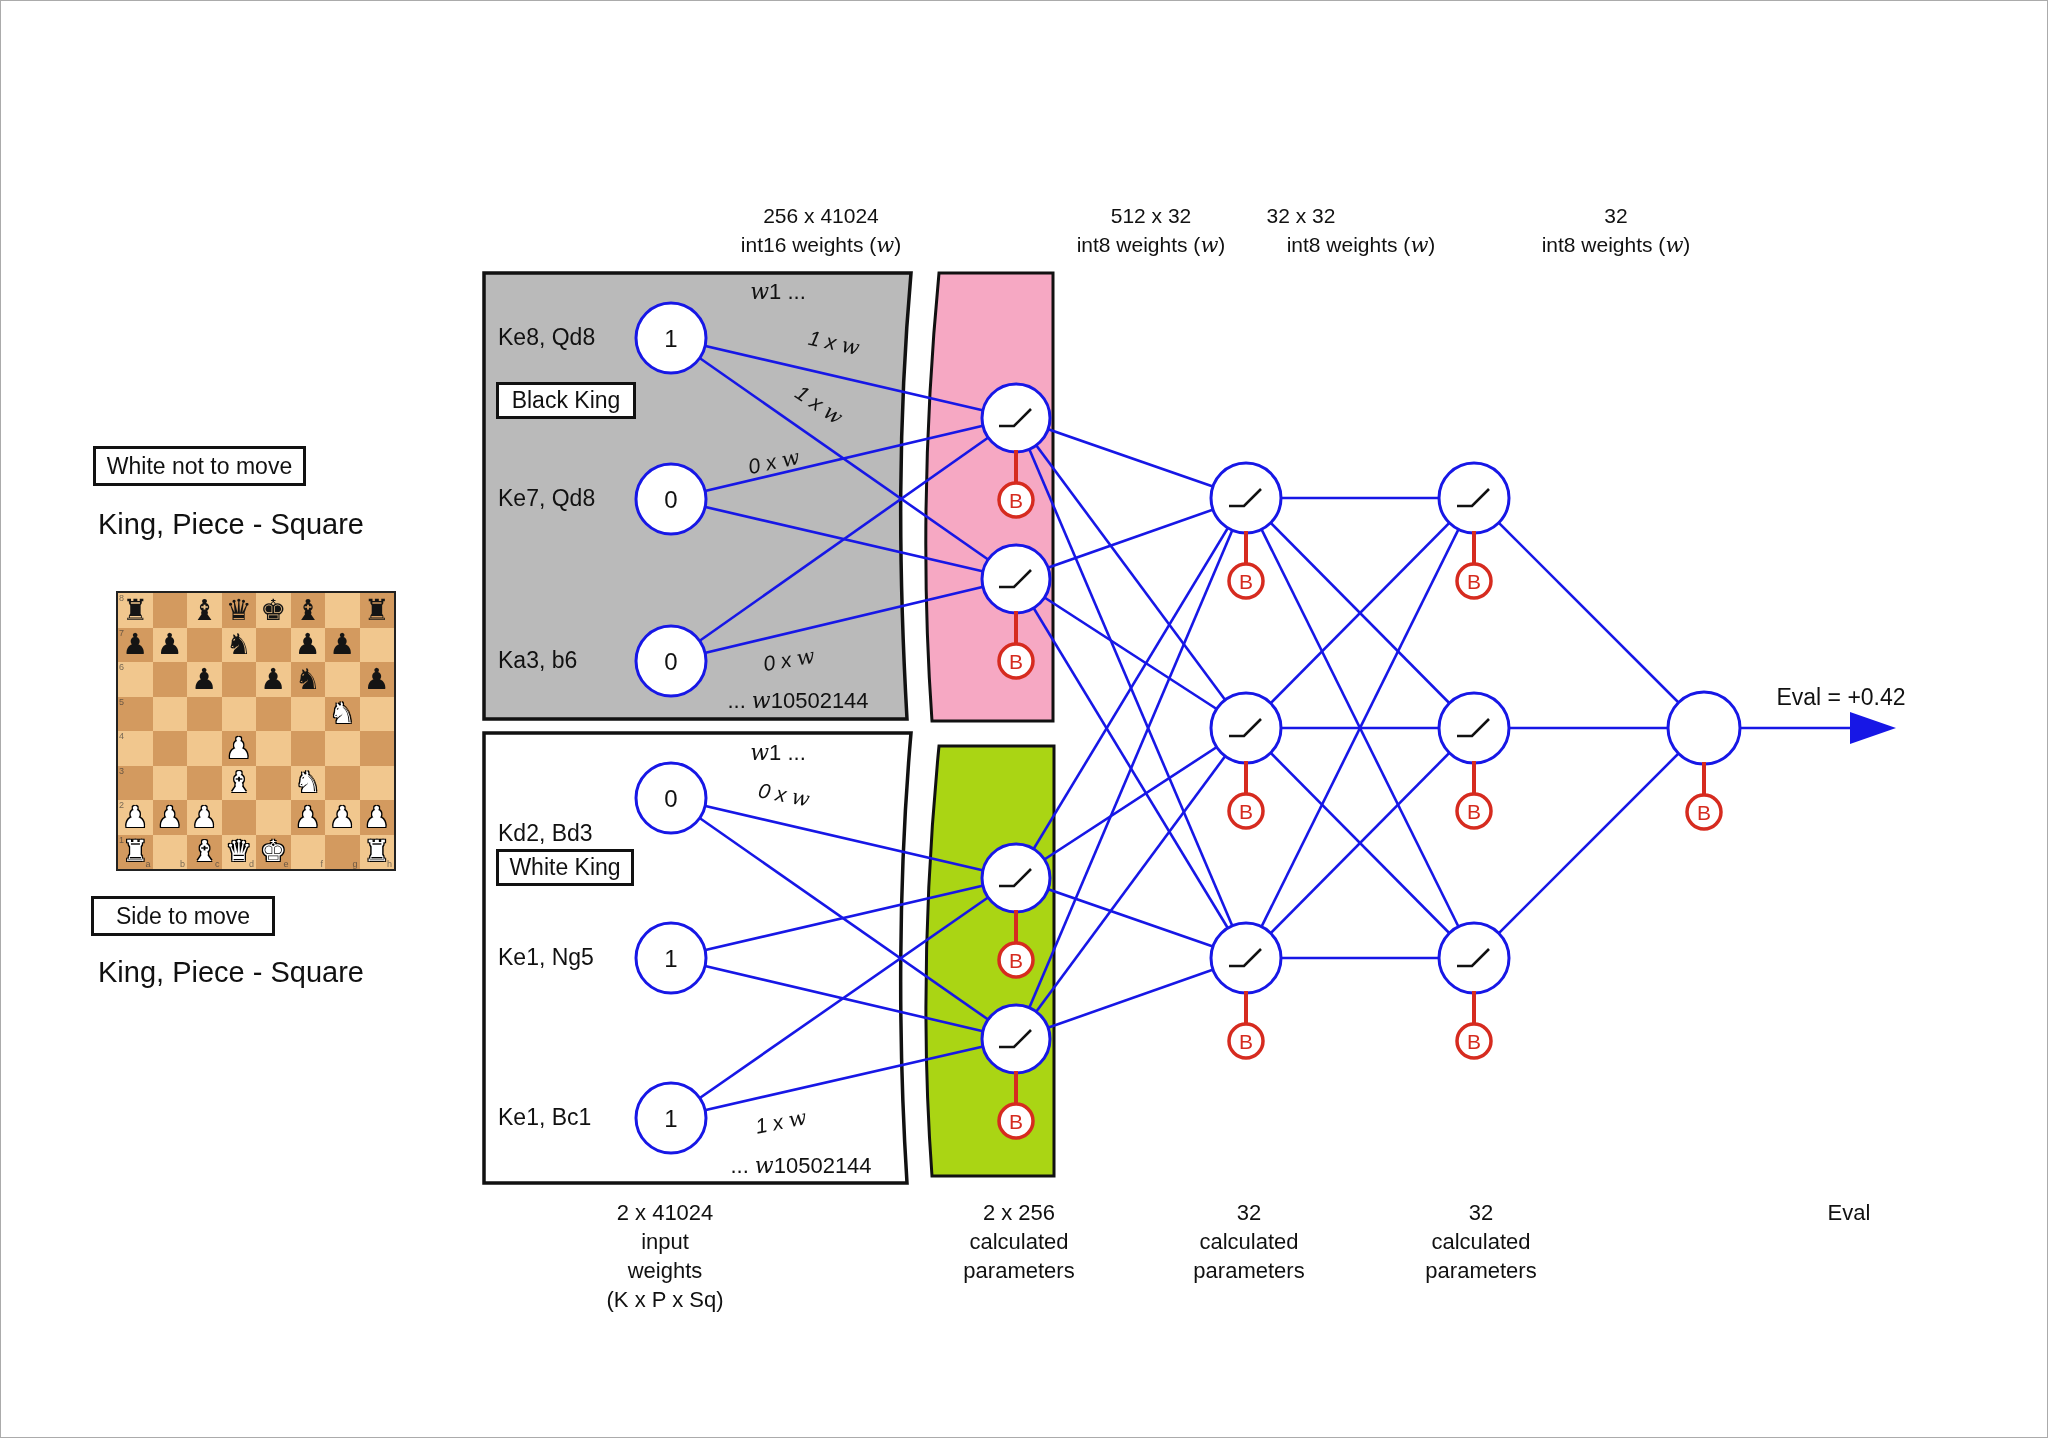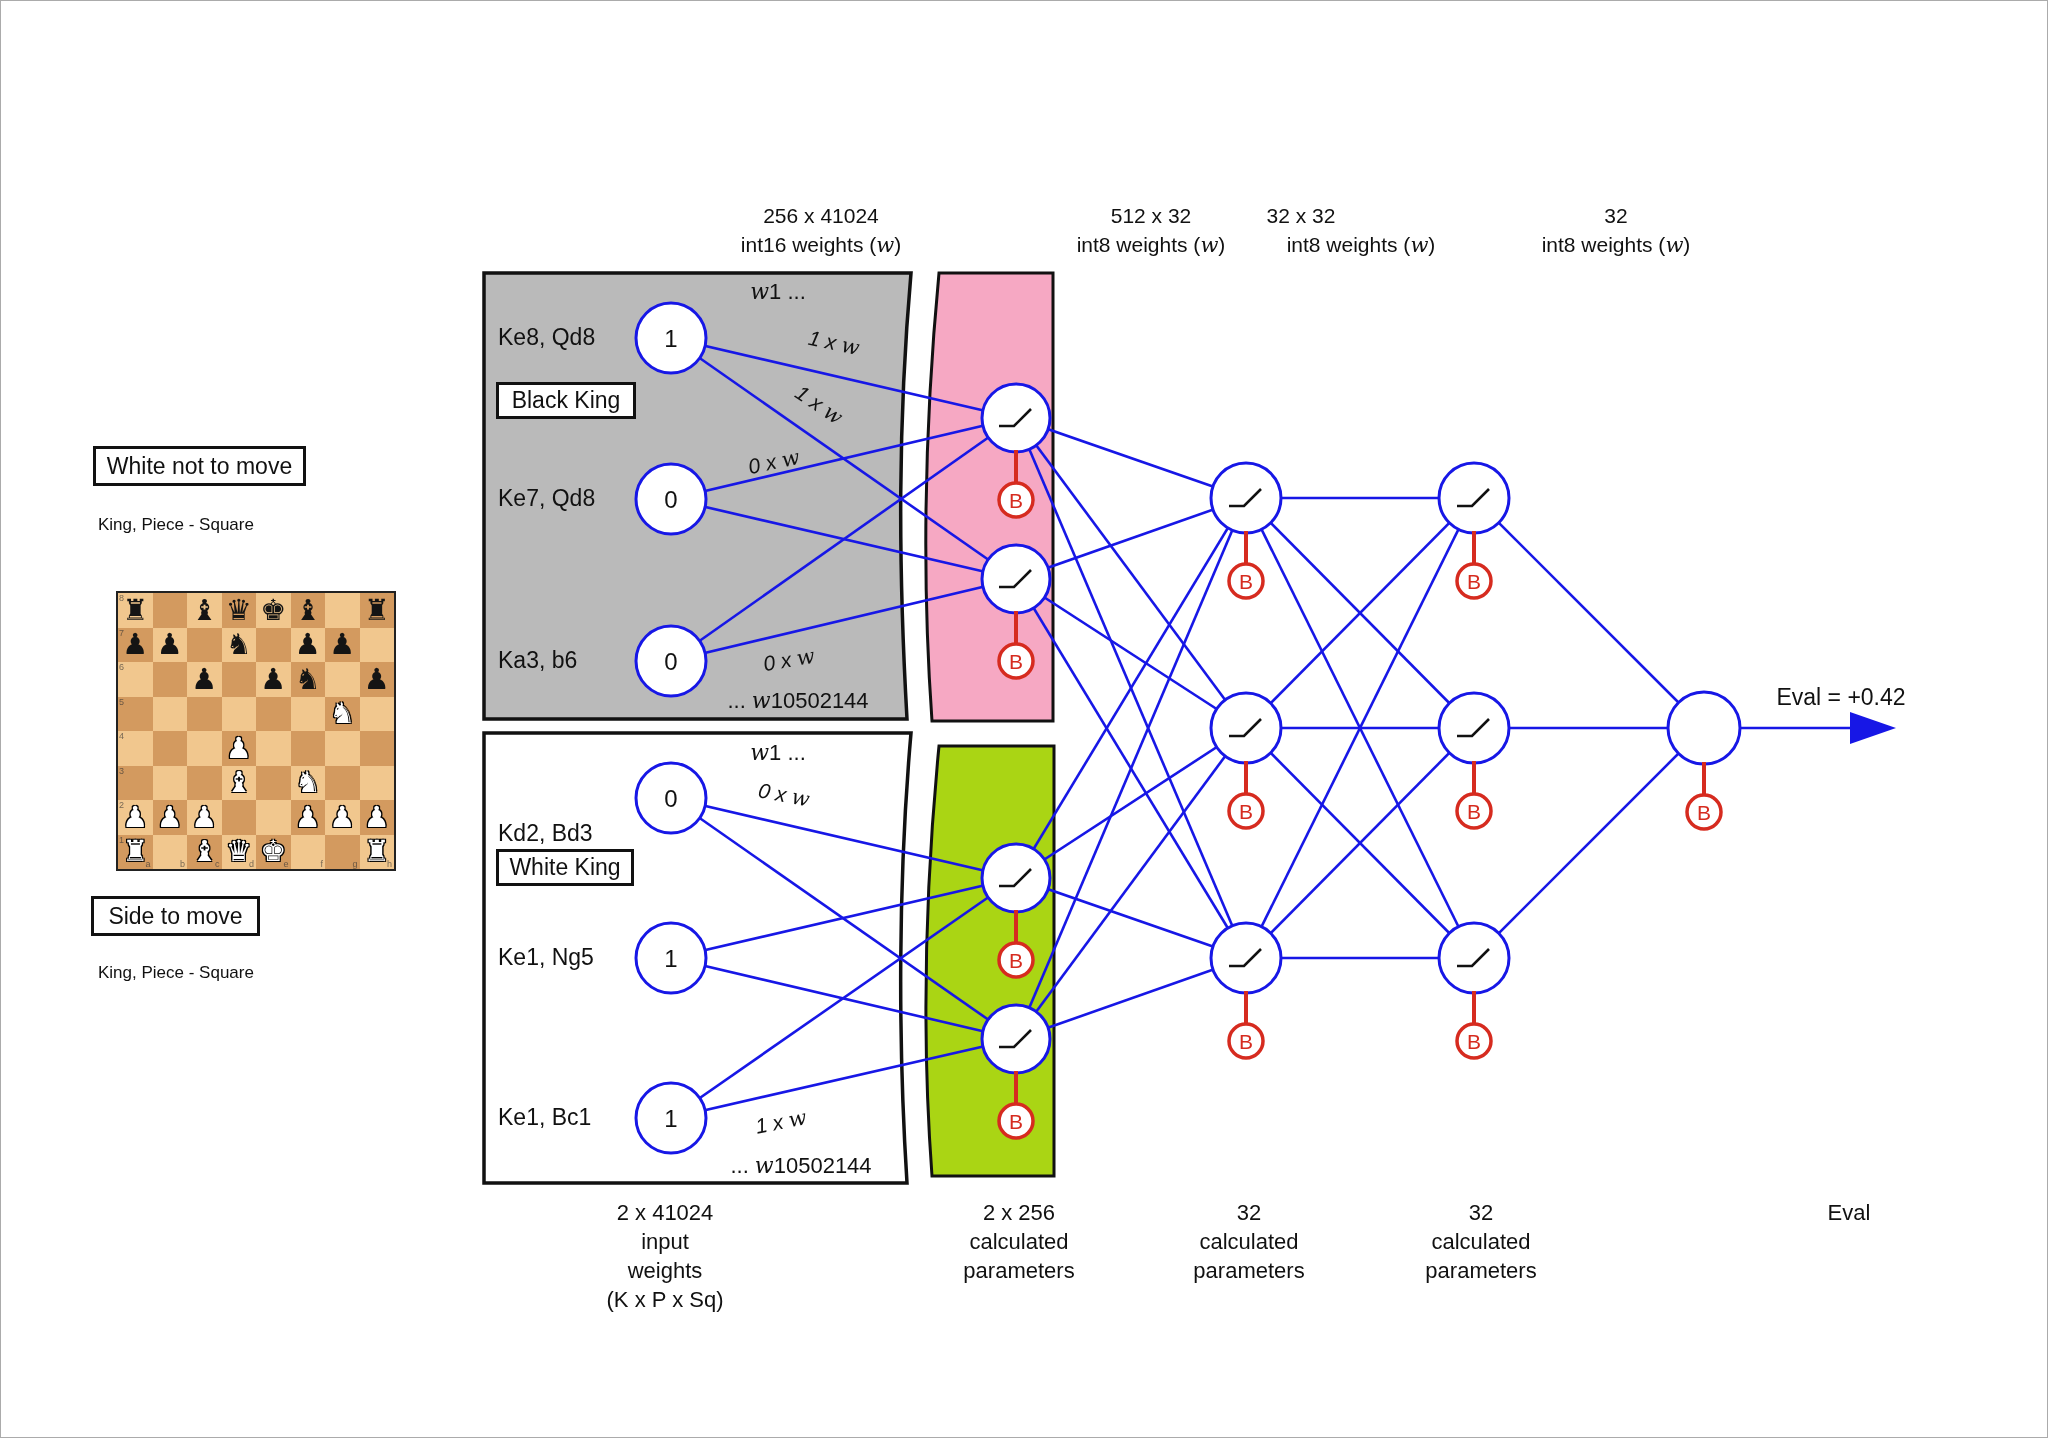--- a/index.html
+++ b/index.html
@@ -12,21 +12,21 @@
   #labels{position:absolute;left:0;top:0;width:100%;height:100%;}
   .lbl{position:absolute;transform:translate(-50%,-50%);white-space:nowrap;line-height:1.1;}
   .lbl.left-anchor{transform:translate(0,-50%);}
   .title{font-size:35px;font-weight:bold;letter-spacing:1px;}
   .hdr{font-size:21px;text-align:center;}
   .ftr{font-size:22px;text-align:right;}
   .feat{font-size:23px;}
   .nodeval{font-size:24px;}
   .biasB{font-size:21px;}
   .evaltxt{font-size:23px;}
-  .kps{font-size:17px;}
+  .kps{font-size:29px;}
   .it{font-style:italic;}
   .w{font-family:"DejaVu Serif","Liberation Serif",serif;font-style:italic;}
   .wrun{font-size:22px;}
   .edgelbl{font-size:21px;}
   .boxlabel{
     position:absolute;border:3px solid #111;display:flex;align-items:center;
     justify-content:center;font-size:23px;background:#fff;box-sizing:border-box;
     white-space:nowrap;
   }
   #board{
@@ -290,21 +290,21 @@
         </div>
         <div class="sq" style="background: rgb(211, 154, 95);">
           <span class="coord file">g</span>
         </div>
         <div class="sq" style="background: rgb(241, 199, 142);">
           <span class="coord file">h</span>
           <span class="pc white">♜</span>
         </div>
       </div>
 
-    <div class="boxlabel" style="left:90px;top:895px;width:169px;height:40px;">
+    <div class="boxlabel" style="left:90px;top:895px;width:184px;height:40px;">
       <span>Side to move</span>
     </div>
     <div class="lbl kps left-anchor" style="left:97px;top:972px;">King, Piece - Square</div>
 
     <div class="boxlabel" style="left:495px;top:381px;width:140px;height:37px;">
       <span>Black King</span>
     </div>
     <div class="boxlabel" style="left:495px;top:848px;width:138px;height:37px;">
       <span>White King</span>
     </div>

